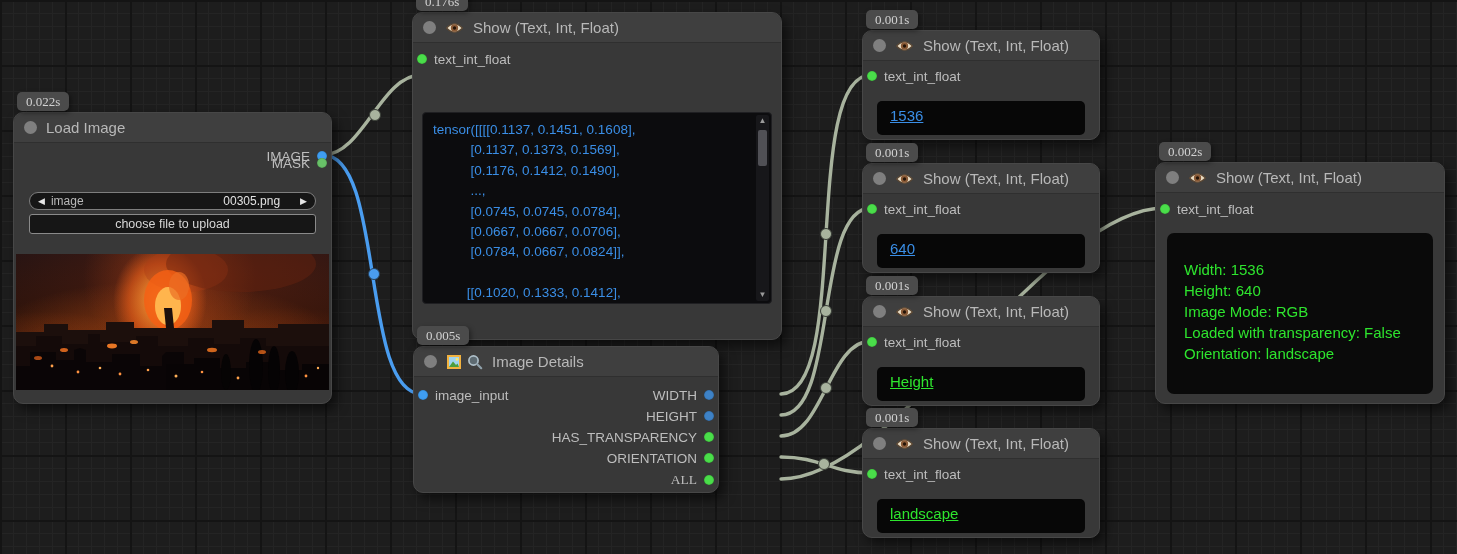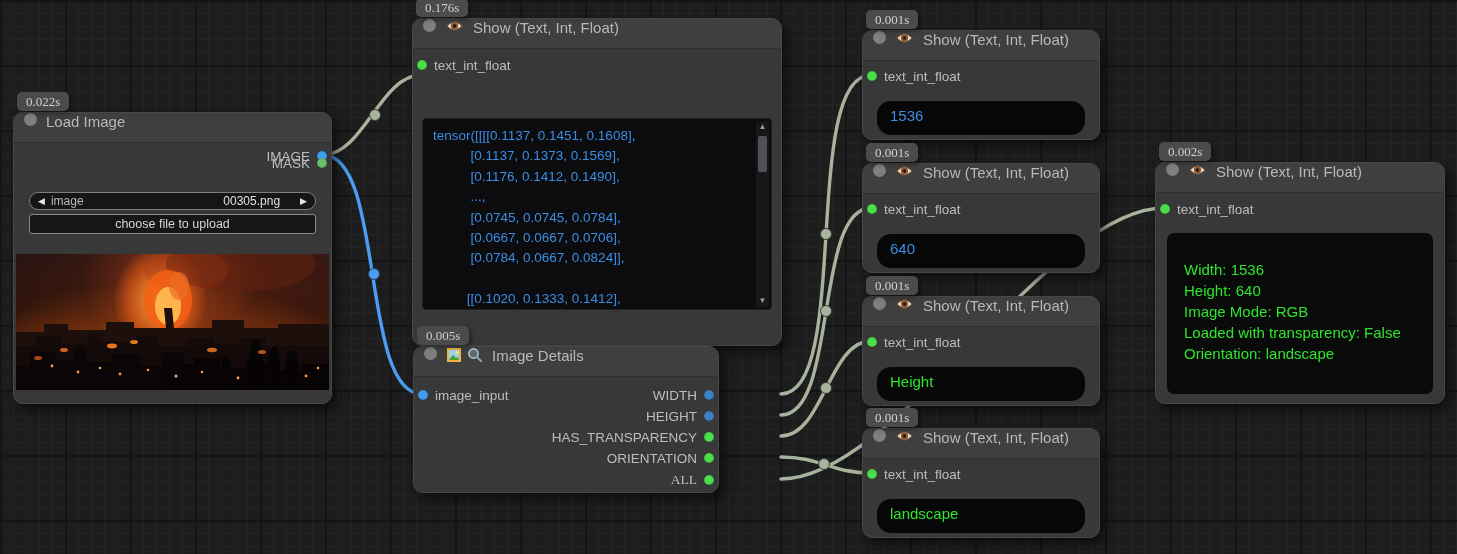--- a/index.html
+++ b/index.html
@@ -21,21 +21,21 @@
   .ldot-sage{fill:var(--link-sage,#a8b39e);stroke:#3a3f38;stroke-width:1;}
   .ldot-blue{fill:var(--link-blue,#4a9df0);stroke:#27425c;stroke-width:1;}
 
   .node{
     position:absolute;z-index:2;background:#383838;border:1px solid #474747;
     border-radius:10px;box-shadow:5px 6px 12px rgba(0,0,0,.55);
     box-sizing:border-box;
   }
   .title{
     position:absolute;left:0;right:0;top:0;height:30px;background:#3f3f3f;
-    border-radius:9px 9px 0 0;display:flex;align-items:flex-start;gap:9px;
+    border-radius:9px 9px 0 0;display:flex;align-items:center;gap:9px;
     padding-left:10px;border-bottom:1px solid rgba(0,0,0,.25);box-sizing:border-box;
   }
   .title-text{color:#b8b8b8;font-size:15px;white-space:nowrap;}
   .tdot{width:13px;height:13px;border-radius:50%;background:#7f7f7f;flex:0 0 auto;}
   .badge{
     position:absolute;top:-21px;left:3px;height:19px;line-height:19px;
     background:#4b4b4b;color:#d2d2d2;border-radius:5px;padding:0 9px;
     font-family:"Liberation Serif", serif;font-size:13px;z-index:3;
     box-shadow:2px 2px 5px rgba(0,0,0,.4);
   }
@@ -44,22 +44,22 @@
   .sdot{width:10px;height:10px;border-radius:50%;box-shadow:inset 0 0 1px rgba(0,0,0,.6);flex:0 0 auto;}
   .in-slot{left:4px;gap:7px;}
   .out-slot{right:4px;gap:7px;flex-direction:row-reverse;}
   .dot-blue{background:var(--slot-blue,#3f9ef2);}
   .dot-blue-dark{background:var(--slot-blue-dark,#3e82c6);}
   .dot-green{background:var(--slot-green,#4ade4a);}
   .dot-green-soft{background:var(--slot-green-soft,#68c168);}
 
   .valuebox{
     position:absolute;left:14px;right:14px;height:34px;line-height:29px;
-    background:#070707;border-radius:14px;padding-left:13px;font-size:15px;
-    box-sizing:border-box;white-space:nowrap;overflow:hidden;
+    background:#070707;border-radius:5px;padding-left:13px;font-size:15px;
+    box-sizing:border-box;white-space:nowrap;overflow:hidden;text-decoration:underline;
   }
   .val-blue{color:var(--text-blue,#3a8ee6);}
   .val-green{color:var(--text-green,#2ee52e);}
 
   .textarea{
     position:absolute;left:9px;right:9px;top:70px;height:192px;
     background:#0c0c0e;border:1px solid #1f1f22;border-radius:4px;
     box-sizing:border-box;overflow:hidden;margin-top:29px;
   }
   .tensor-text{
@@ -189,21 +189,21 @@
         <circle cx="132" cy="116" r="1.3" fill="#ffa04a"></circle>
         <circle cx="160" cy="122" r="1.5" fill="#ffb058"></circle>
         <circle cx="186" cy="118" r="1.3" fill="#ff9240"></circle>
         <circle cx="222" cy="124" r="1.4" fill="#ffa04a"></circle>
         <circle cx="290" cy="122" r="1.4" fill="#ff9240"></circle>
         <circle cx="302" cy="114" r="1.2" fill="#ffad55"></circle>
       </svg>
     </div>
   </div>
 
-  <div class="node" style="left:412px;top:18px;width:370px;height:328px;padding-left:36px;">
+  <div class="node" style="left:412px;top:12px;width:370px;height:328px;padding-left:36px;">
     <div class="badge">0.176s</div>
     <div class="title">
       <span class="tdot"></span>
       <span class="icon">
         <svg width="19" height="14" viewBox="0 0 24 16">
             <path d="M2 8 Q12 -2.5 22 8 Q12 18.5 2 8Z" fill="#e9dcc4" stroke="#5a4632" stroke-width="1.4"></path>
             <circle cx="12" cy="8" r="4.6" fill="#8a5a36"></circle>
             <circle cx="12" cy="8" r="2.1" fill="#241408"></circle>
           </svg>
       </span>

